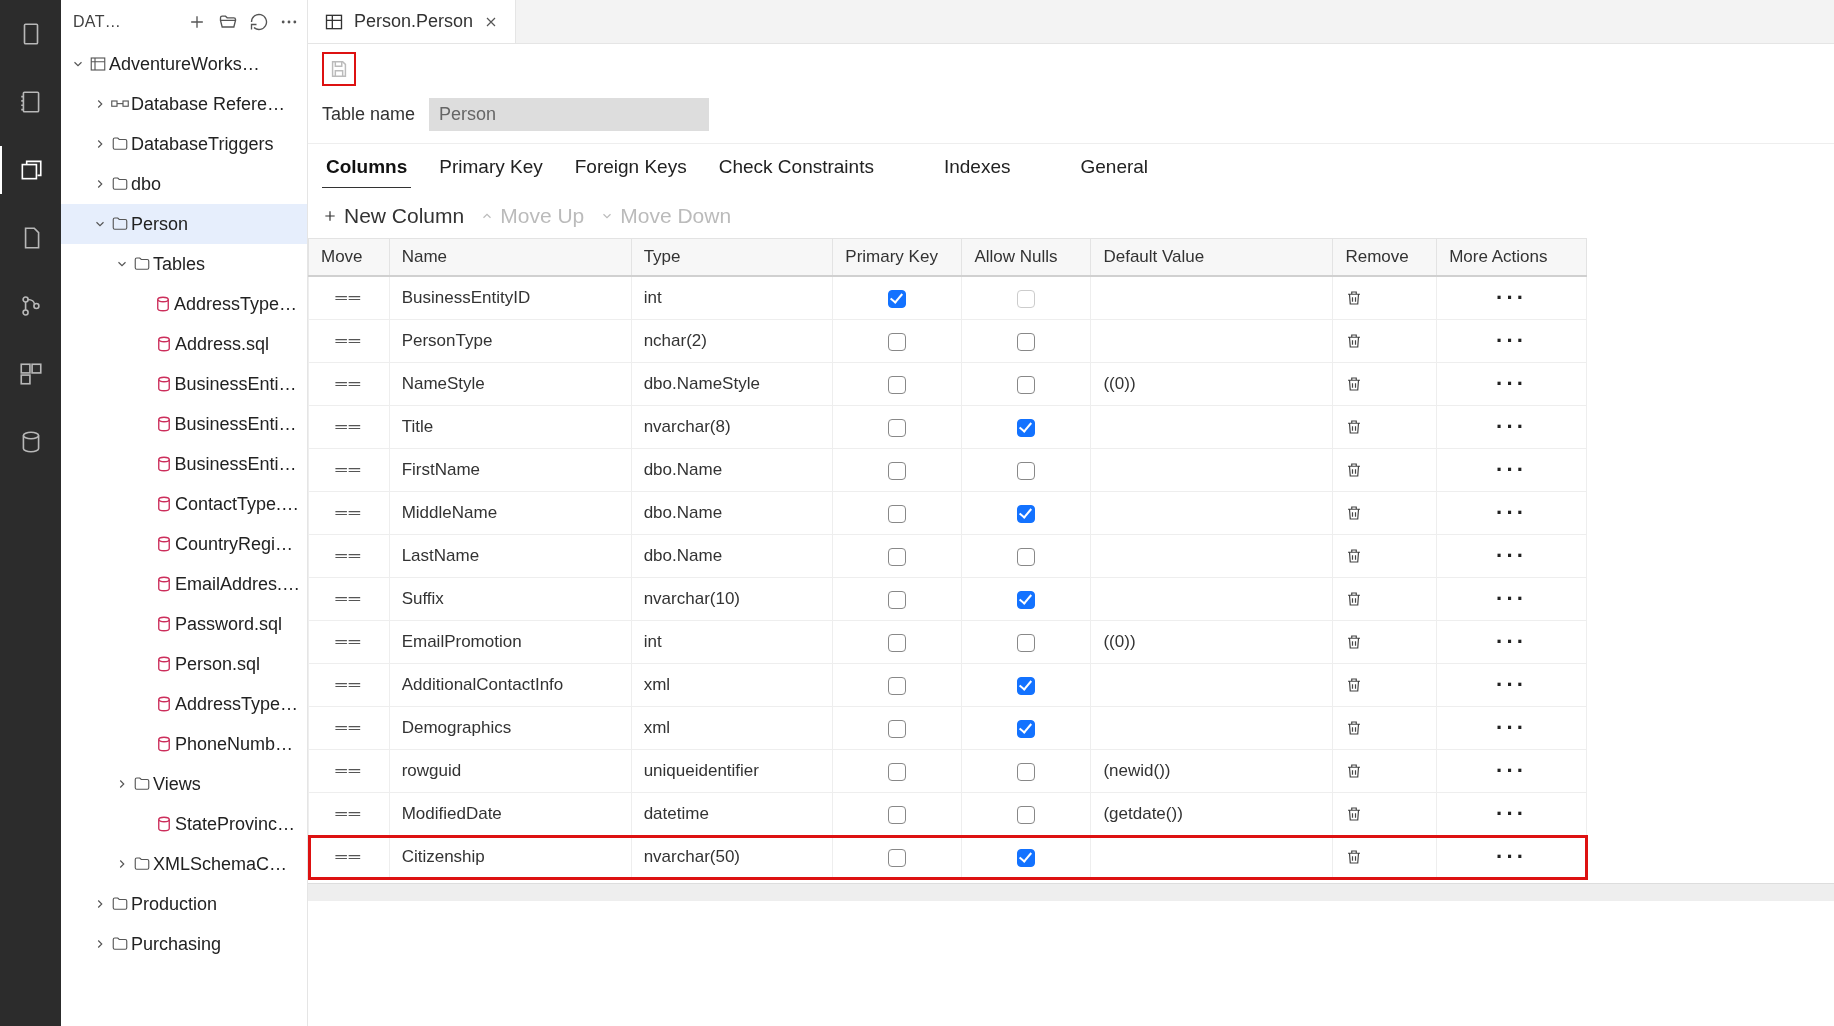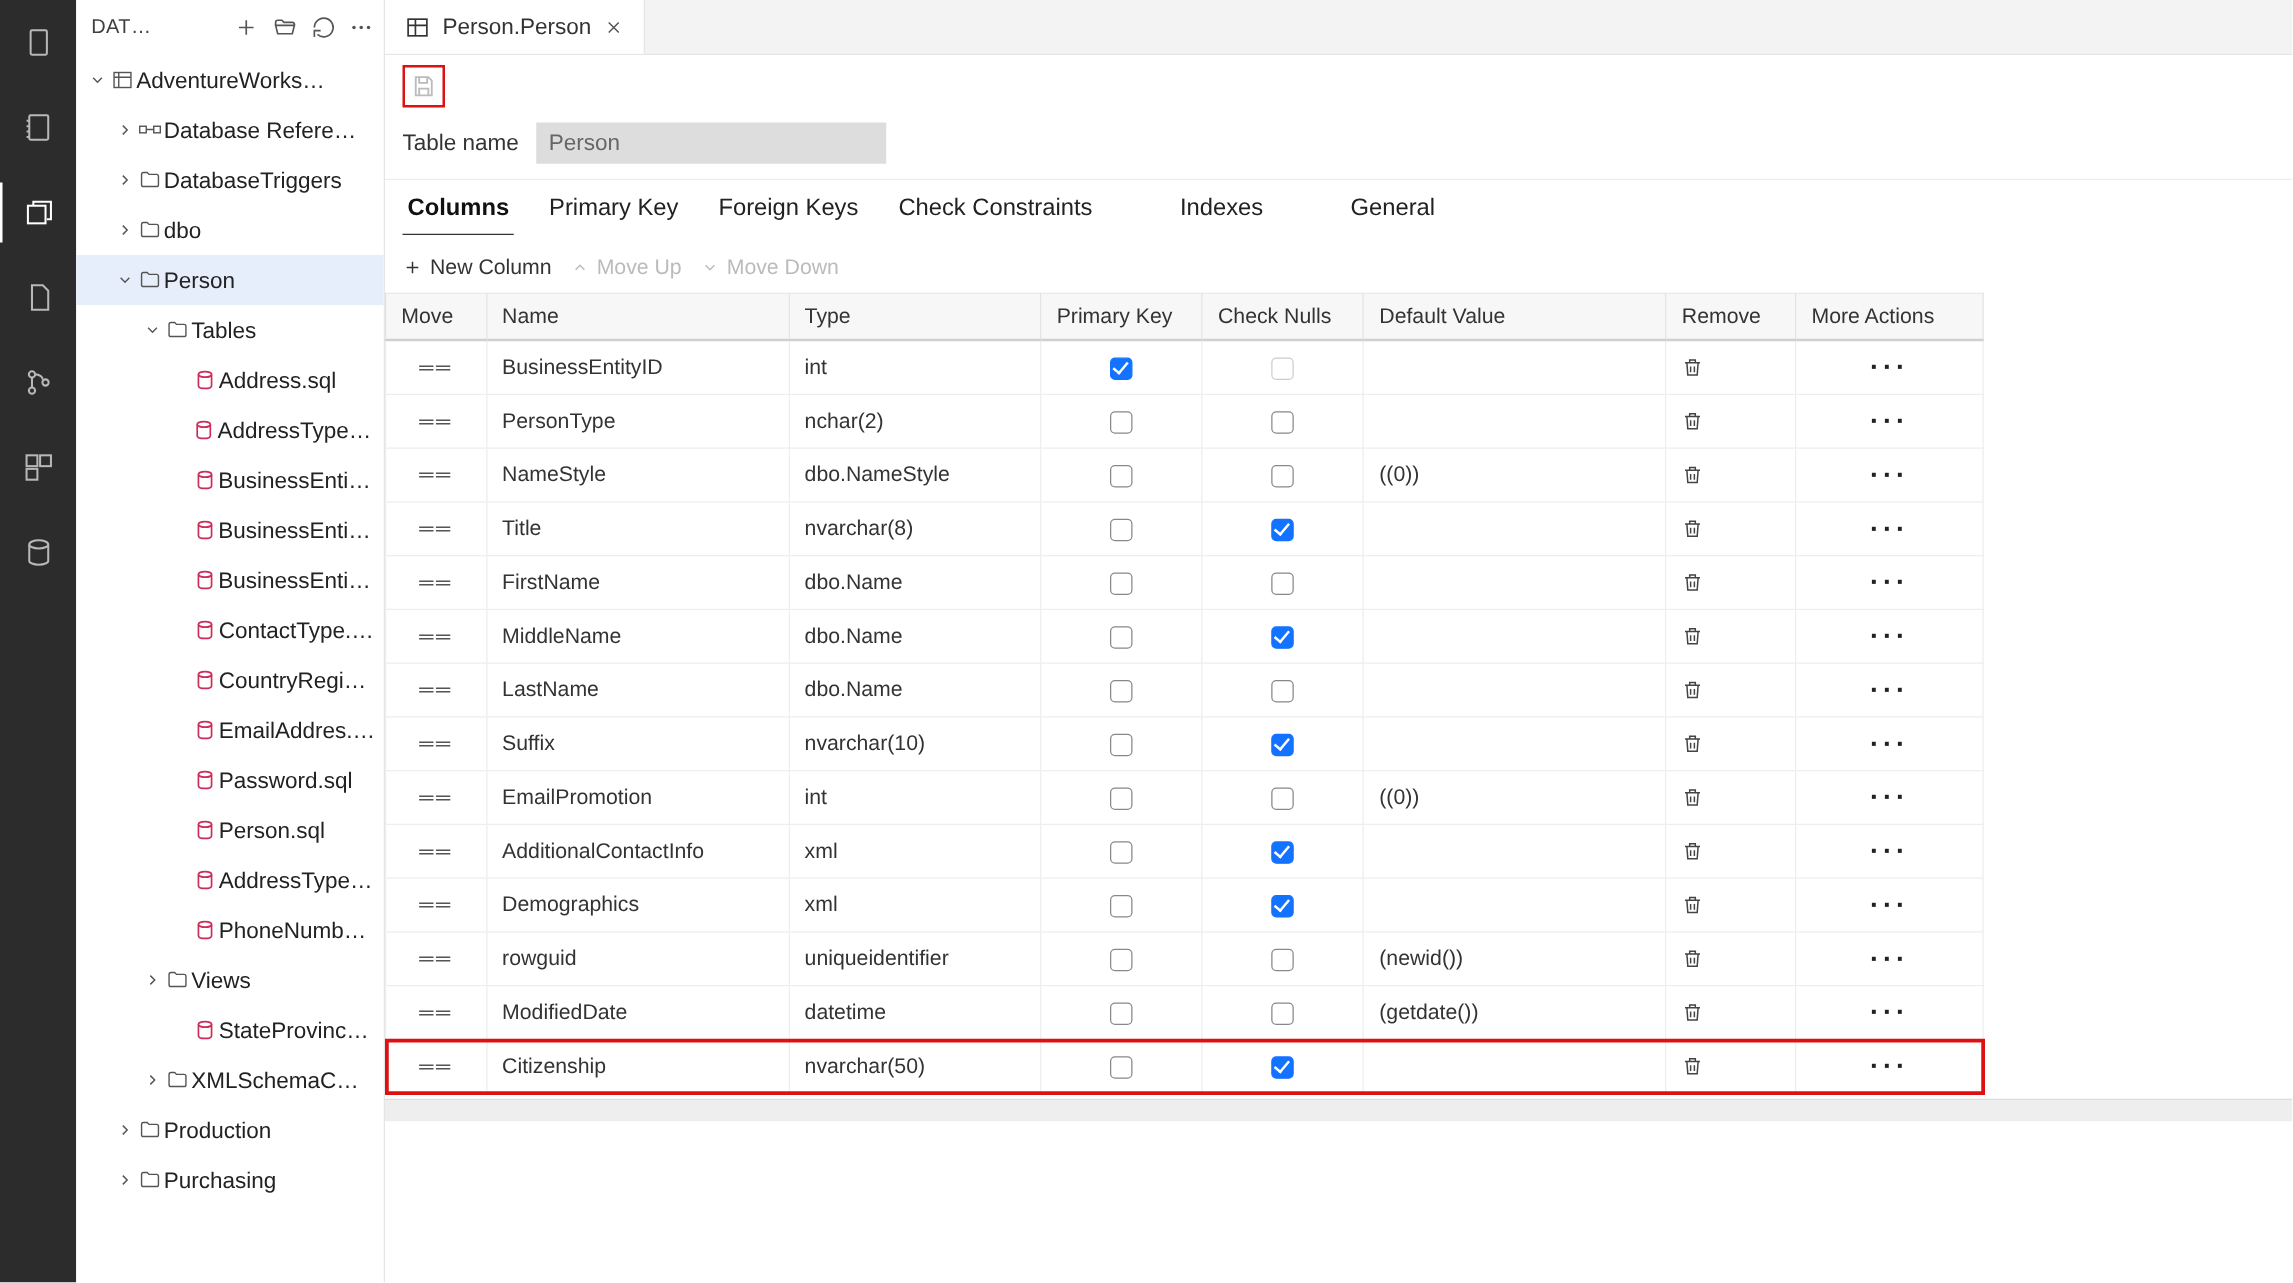--- a/index.html
+++ b/index.html
@@ -82,21 +82,21 @@
 
   .section-tabs {
     display:flex; gap:24px; padding:12px 14px 0px 14px; font-size:19px;
   }
   .section-tabs .stab { padding:0 4px 8px 4px; cursor:pointer; border-bottom:2px solid transparent;}
   .section-tabs .stab.active { font-weight:600; color:#111; border-bottom:1px solid #333;}
   .section-tabs .stab { color:#222; }
   .section-tabs .gap { width:14px; }
 
   .col-actions {
-    display:flex; align-items:flex-end; gap:16px; padding:16px 14px 10px 14px; font-size:17px; color:#333;
+    display:flex; align-items:flex-end; gap:16px; padding:16px 14px 10px 14px; font-size:21px; color:#333;
   }
   .col-actions .disabled { color:#bbb; }
   .col-actions .act { display:flex; align-items:center; gap:6px; cursor:pointer;}
 
   
   .grid-wrap { flex:1; overflow:auto; }
   table.grid { width: 1279px; border-collapse:collapse; font-size:17px; }
   .grid th {
     text-align:left; font-weight:500; color:#333; background:#f7f7f7;
     padding:8px 12px; border:1px solid #e3e3e3; border-bottom:2px solid #d0d0d0;
@@ -295,36 +295,36 @@
             <svg width="14" height="14" viewBox="0 0 24 24" fill="none" stroke="#555" stroke-width="2">
               <path d="M9 6l6 6-6 6"></path>
             </svg>
           </span>
           <span class="tree-icon">
             <svg class="db-icon" width="18" height="18" viewBox="0 0 24 24" fill="none" stroke="#cc2e5b" stroke-width="1.8">
               <ellipse cx="12" cy="6" rx="7" ry="3"></ellipse>
               <path d="M5 6v12c0 1.7 3.1 3 7 3s7-1.3 7-3V6"></path>
             </svg>
           </span>
+          <span class="tree-label">AddressType.…</span>
+        </div>
+        <div class="tree-row">
+          <span class="tree-indent" style="width:74px"></span>
+          <span class="tree-chevron empty">
+            <svg width="14" height="14" viewBox="0 0 24 24" fill="none" stroke="#555" stroke-width="2">
+              <path d="M9 6l6 6-6 6"></path>
+            </svg>
+          </span>
+          <span class="tree-icon">
+            <svg class="db-icon" width="18" height="18" viewBox="0 0 24 24" fill="none" stroke="#cc2e5b" stroke-width="1.8">
+              <ellipse cx="12" cy="6" rx="7" ry="3"></ellipse>
+              <path d="M5 6v12c0 1.7 3.1 3 7 3s7-1.3 7-3V6"></path>
+            </svg>
+          </span>
           <span class="tree-label">Address.sql</span>
-        </div>
-        <div class="tree-row">
-          <span class="tree-indent" style="width:74px"></span>
-          <span class="tree-chevron empty">
-            <svg width="14" height="14" viewBox="0 0 24 24" fill="none" stroke="#555" stroke-width="2">
-              <path d="M9 6l6 6-6 6"></path>
-            </svg>
-          </span>
-          <span class="tree-icon">
-            <svg class="db-icon" width="18" height="18" viewBox="0 0 24 24" fill="none" stroke="#cc2e5b" stroke-width="1.8">
-              <ellipse cx="12" cy="6" rx="7" ry="3"></ellipse>
-              <path d="M5 6v12c0 1.7 3.1 3 7 3s7-1.3 7-3V6"></path>
-            </svg>
-          </span>
-          <span class="tree-label">AddressType.…</span>
         </div>
         <div class="tree-row">
           <span class="tree-indent" style="width:74px"></span>
           <span class="tree-chevron empty">
             <svg width="14" height="14" viewBox="0 0 24 24" fill="none" stroke="#555" stroke-width="2">
               <path d="M9 6l6 6-6 6"></path>
             </svg>
           </span>
           <span class="tree-icon">
             <svg class="db-icon" width="18" height="18" viewBox="0 0 24 24" fill="none" stroke="#cc2e5b" stroke-width="1.8">
@@ -608,21 +608,21 @@
     </div>
 
     <div class="grid-wrap">
       <table class="grid">
         <thead>
           <tr>
             <th style="width:70px">Move</th>
             <th style="width:210px">Name</th>
             <th style="width:175px">Type</th>
             <th style="width:112px" class="center">Primary Key</th>
-            <th style="width:112px" class="center">Check Nulls</th>
+            <th style="width:112px" class="center">Allow Nulls</th>
             <th style="width:210px">Default Value</th>
             <th style="width:90px" class="center">Remove</th>
             <th style="width:130px" class="center">More Actions</th>
           </tr>
         </thead>
         <tbody id="grid-body">
             <tr>
               <td class="center"><span class="drag">══</span></td>
               <td>BusinessEntityID</td>
               <td>int</td>

